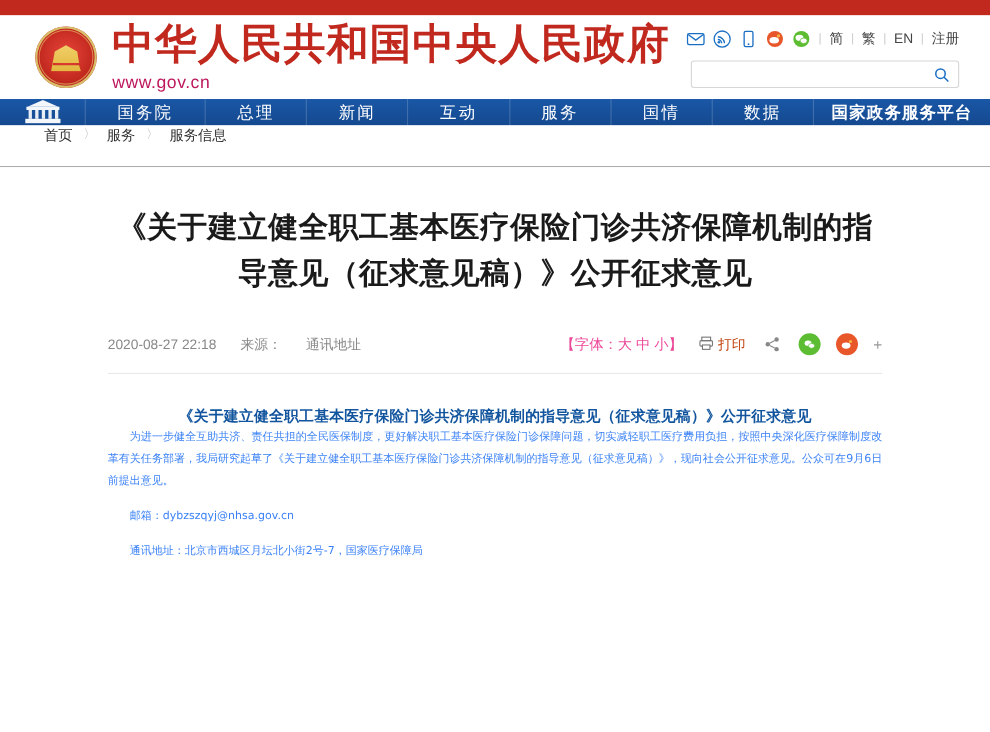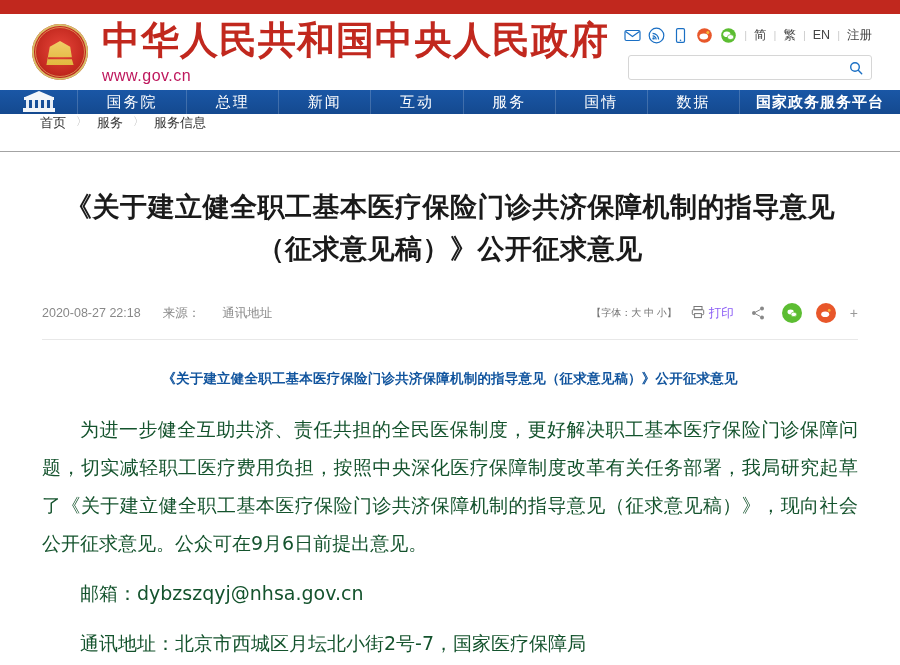--- a/index.html
+++ b/index.html
@@ -158,21 +158,21 @@
     font-size: 13px;
     color: #333;
     border-bottom: 1px solid #a3a3a3;
     background: #fff;
   }
   .crumb a { color: #333; text-decoration: none; }
   .crumb .arrow { color: #b9b9b9; margin: 0 10px; font-size: 11px; }
 
   
   .article {
-    padding: 0 42px;
+    padding: 0 98px;
     background: #fff;
   }
   .title {
     text-align: center;
     color: #1a1a1a;
     font-size: 27px;
     font-weight: bold;
     line-height: 1.55;
     padding-top: 34px;
     font-family: "DejaVu Sans", "Liberation Sans", sans-serif;
@@ -187,42 +187,41 @@
     color: #888;
     border-bottom: 1px solid #e8e8e8;
     padding-bottom: 12px;
   }
   .meta .left { display: flex; align-items: center; gap: 22px; text-align: center; }
   .meta .right {
     margin-left: auto;
     display: flex; align-items: center; gap: 14px;
     color: #555;
   }
-  .fontsize { color: #737373; font-size: 10px; }
-  .print { display: flex; align-items: center; gap: 4px; color: #8b5cf6; }
+  .fontsize { color: #ec4899; font-size: 13px; }
+  .print { display: flex; align-items: center; gap: 4px; color: #c2410c; }
   .share-ico {
     width: 20px; height: 20px; border-radius: 50%;
     display: inline-flex; align-items: center; justify-content: center;
   }
   .s-wx { background: #5cbd32; }
   .s-wb { background: #e8572a; }
   .s-plus { color: #999; font-size: 14px; }
 
   .subtitle {
     text-align: center;
     color: #12559e;
     font-weight: bold;
     font-size: 13.5px;
     margin-top: 30px;
     letter-spacing: .2px;
   }
   .body-text {
-    margin-top: 22px;
-    font-size: 19px;
-    color: #14532d;
+    font-size: 10px;
+    color: #3b82f6;
     line-height: 2.0;
     text-align: justify;
     font-family: "DejaVu Sans", "Liberation Sans", sans-serif;
   }
   .body-text p { margin: 0 0 12px 0; }
   .indent { text-indent: 2em; }
   .pad-left { padding-left: 2em; }
 </style>
 </head>
 <body>

